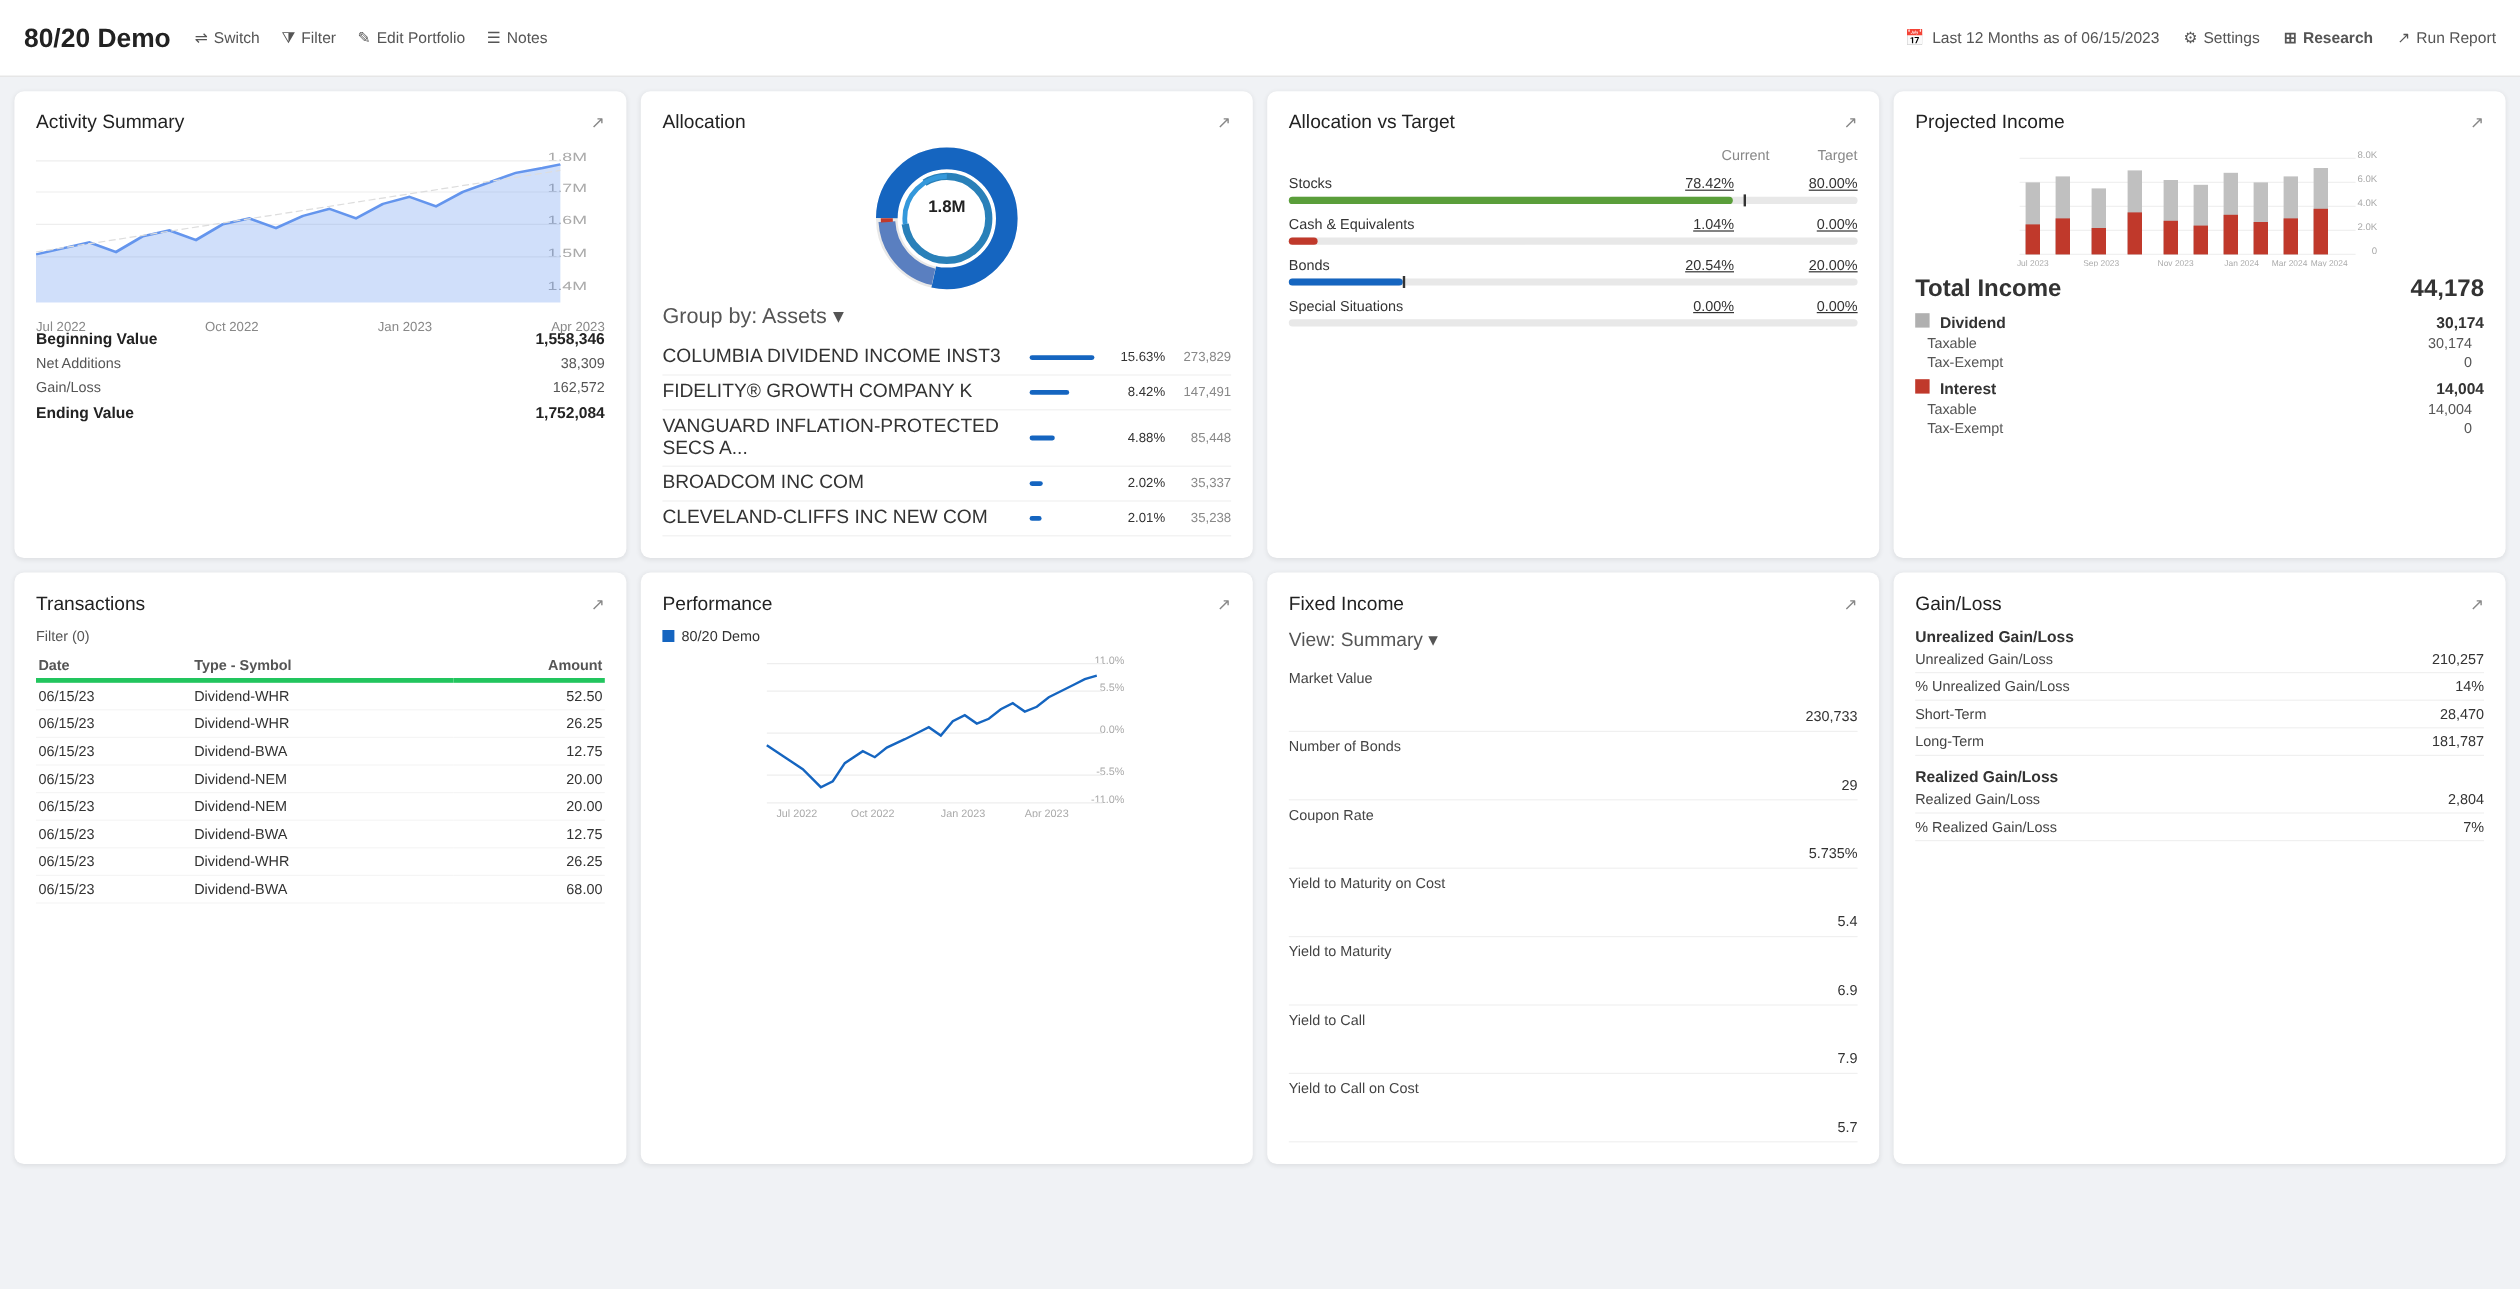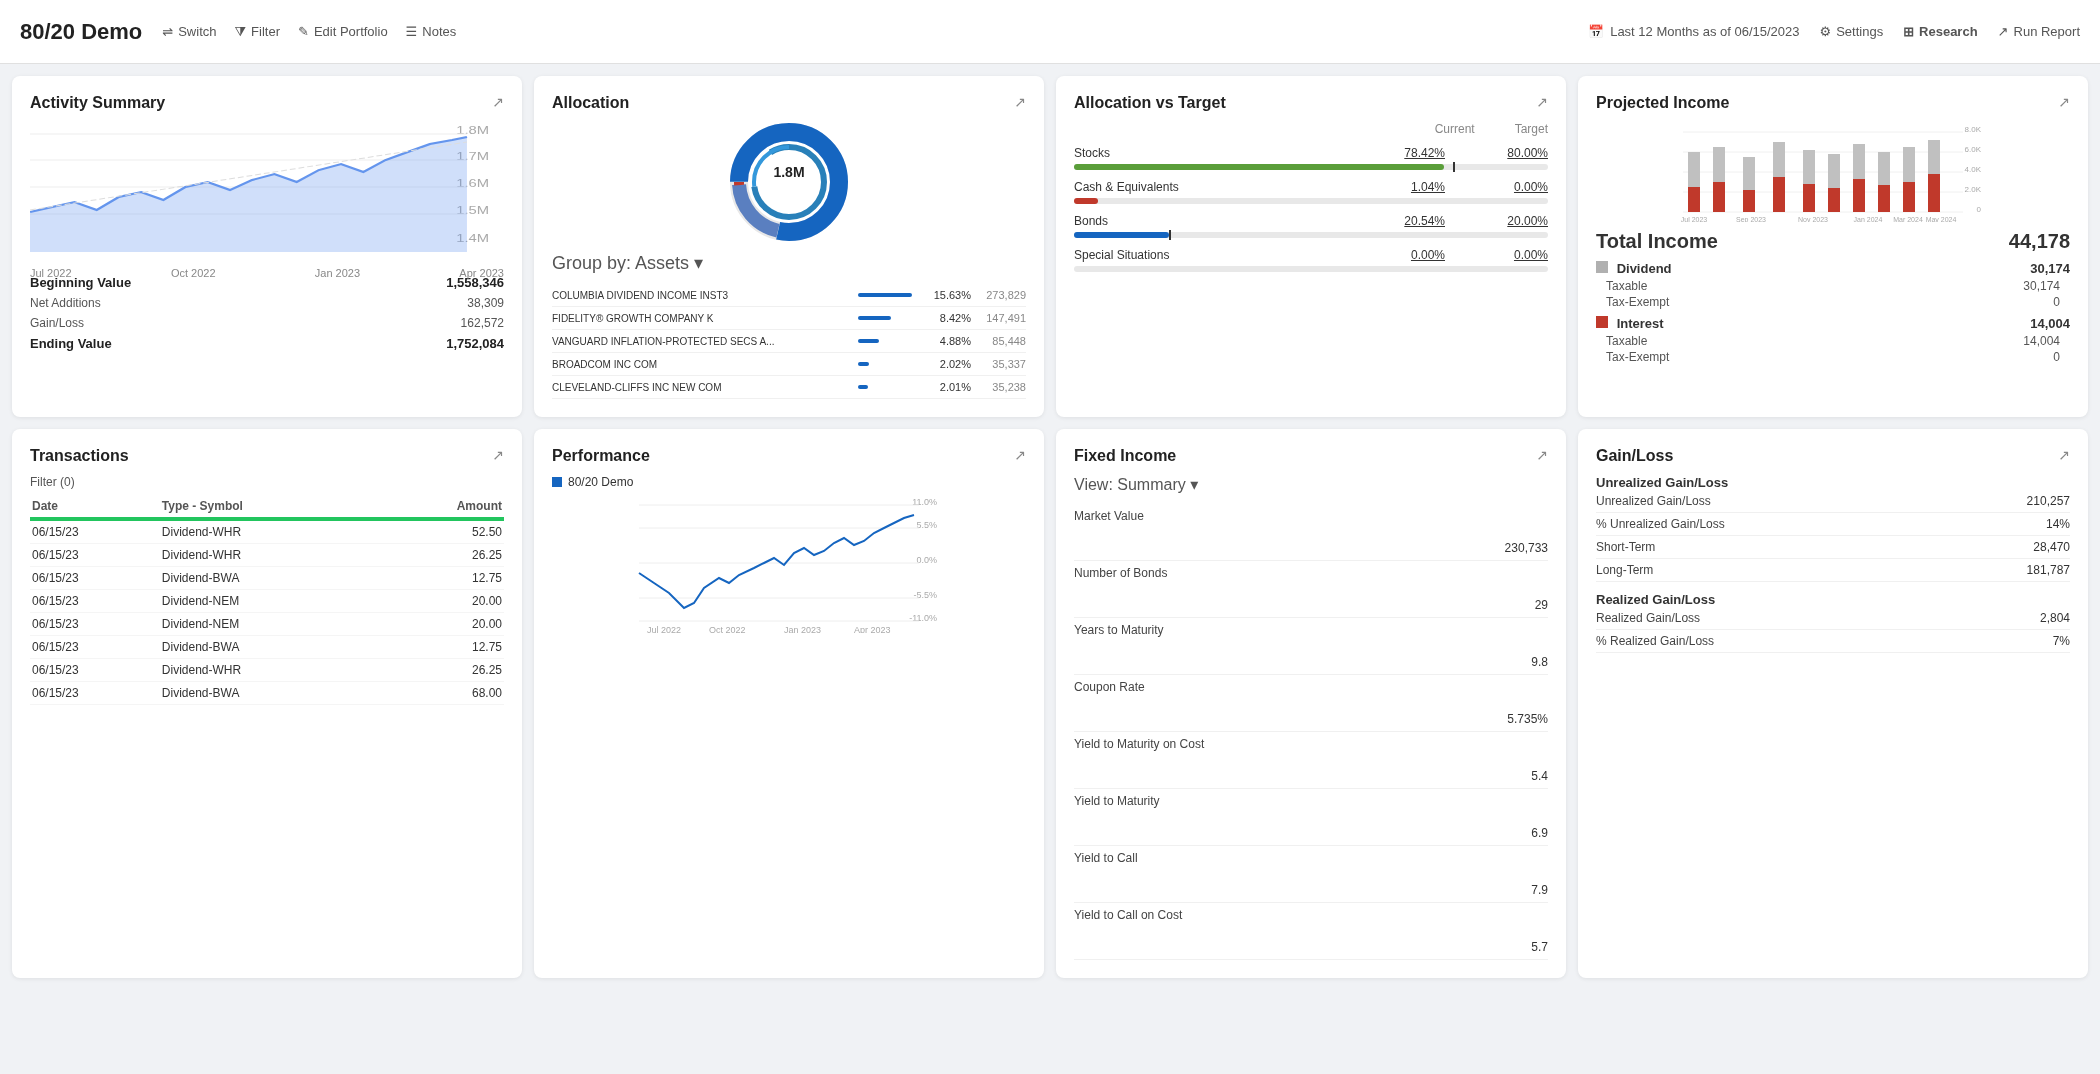--- a/index.html
+++ b/index.html
@@ -14,36 +14,36 @@
     .date-range { display: flex; align-items: center; gap: 6px; color: #555; font-size: 13px; }
     .settings-item { display: flex; align-items: center; gap: 5px; color: #555; cursor: pointer; font-size: 13px; }
     .research-item { display: flex; align-items: center; gap: 5px; color: #555; cursor: pointer; font-size: 13px; font-weight: 600; }
     .run-report-item { display: flex; align-items: center; gap: 5px; color: #555; cursor: pointer; font-size: 13px; }
 
     .dashboard { display: grid; grid-template-columns: 1fr 1fr 1fr 1fr; grid-template-rows: auto auto; gap: 12px; padding: 12px; }
 
     .card { background: #fff; border-radius: 8px; padding: 18px; box-shadow: 0 1px 4px rgba(0,0,0,0.08); }
 
     .card-header { display: flex; justify-content: space-between; align-items: flex-start; margin-bottom: 10px; }
-    .card-title { font-size: 16px; font-weight: 700; color: #222; }
+    .card-title { font-size: 16px; font-weight: 400; color: #222; }
     .expand-icon { color: #888; cursor: pointer; font-size: 14px; }
 
     
     .activity-chart { position: relative; height: 140px; margin: 8px 0; }
     .chart-svg { width: 100%; height: 100%; }
     .chart-labels { display: flex; justify-content: space-between; font-size: 11px; color: #888; margin-top: 2px; }
     .activity-stats { margin-top: 10px; }
     .stat-row { display: flex; justify-content: space-between; padding: 3px 0; font-size: 12px; color: #555; }
     .stat-row.bold { font-weight: 700; font-size: 13px; color: #222; }
 
     
     .donut-container { display: flex; justify-content: center; align-items: center; margin: 10px 0; }
     .group-by { font-size: 18px; color: #555; margin-bottom: 10px; }
     .alloc-item { display: flex; justify-content: space-between; align-items: center; padding: 5px 0; border-bottom: 1px solid #f0f0f0; }
-    .alloc-name { font-size: 10px; color: #333; flex: 1; }
+    .alloc-name { font-size: 16px; color: #333; flex: 1; }
     .alloc-bar-container { width: 60px; margin: 0 8px; }
     .alloc-bar { height: 4px; background: #1565c0; border-radius: 2px; }
     .alloc-pct { font-size: 11px; color: #333; text-align: right; min-width: 45px; }
     .alloc-val { font-size: 11px; color: #888; text-align: right; min-width: 55px; }
 
     
     .avt-header-row { display: flex; justify-content: flex-end; gap: 40px; font-size: 12px; color: #888; margin-bottom: 6px; }
     .avt-row { margin: 10px 0; }
     .avt-row-header { display: flex; justify-content: space-between; align-items: center; font-size: 12px; margin-bottom: 4px; }
     .avt-label { color: #333; }
@@ -525,24 +525,20 @@
     <div id="fi-rows">
         <div class="fi-row">
           <span class="fi-label">Market Value</span>
           <span class="fi-val">230,733</span>
         </div>
         <div class="fi-row">
           <span class="fi-label">Number of Bonds</span>
           <span class="fi-val">29</span>
         </div>
         <div class="fi-row">
-          <span class="fi-label">Years to Maturity</span>
-          <span class="fi-val">9.8</span>
-        </div>
-        <div class="fi-row">
           <span class="fi-label">Coupon Rate</span>
           <span class="fi-val">5.735%</span>
         </div>
         <div class="fi-row">
           <span class="fi-label">Yield to Maturity on Cost</span>
           <span class="fi-val">5.4</span>
         </div>
         <div class="fi-row">
           <span class="fi-label">Yield to Maturity</span>
           <span class="fi-val">6.9</span>

